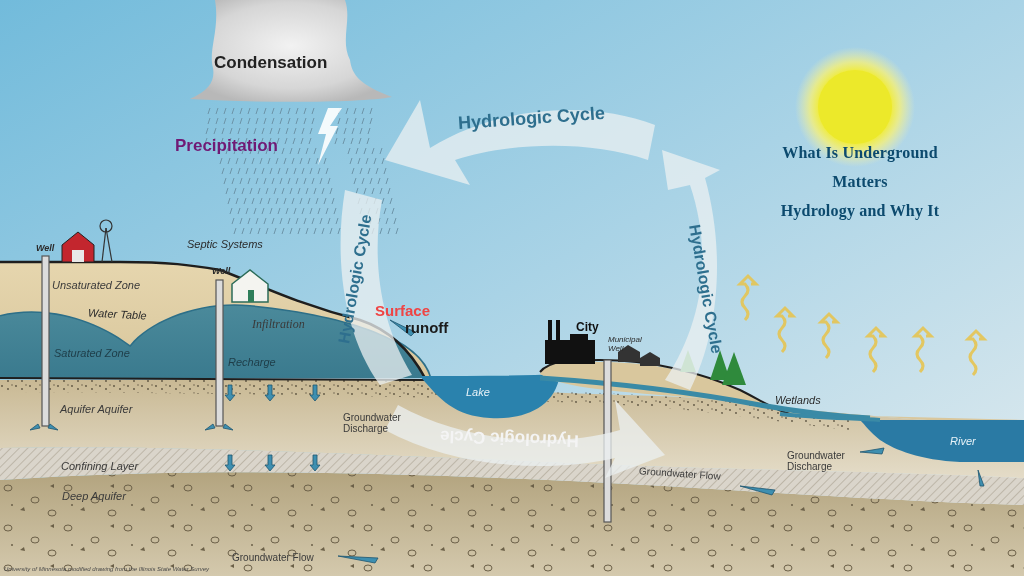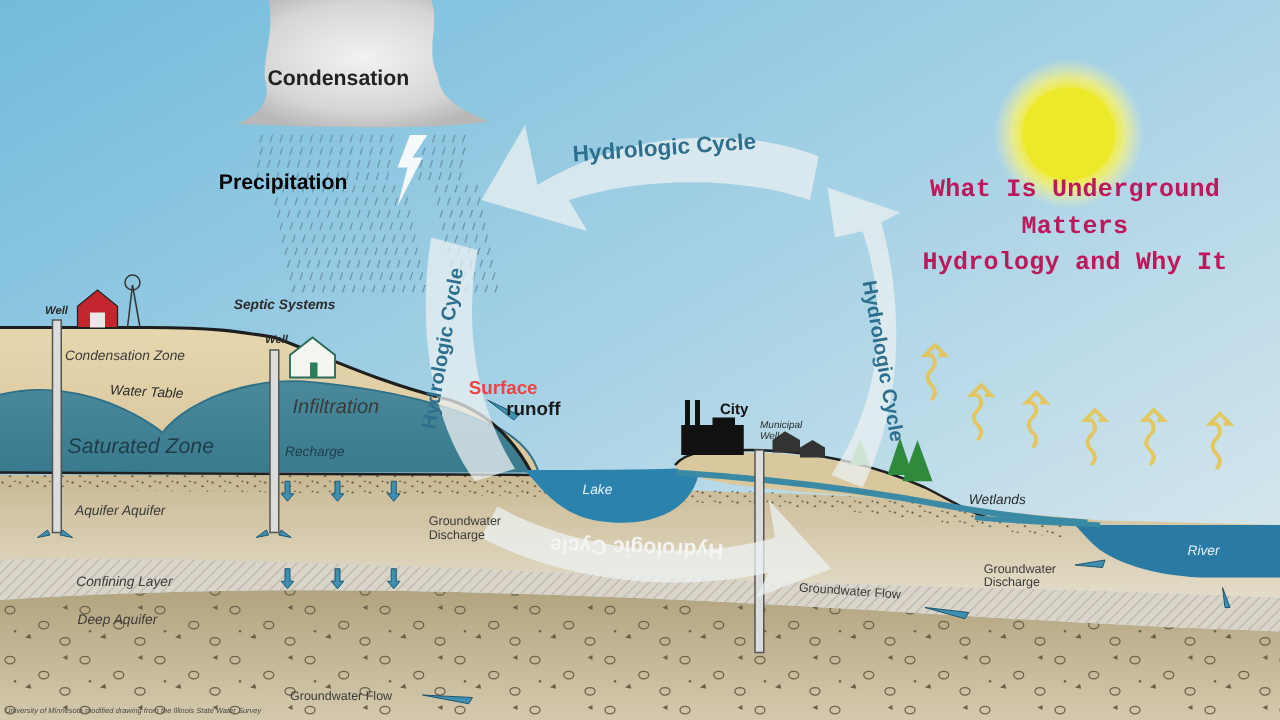--- a/index.html
+++ b/index.html
@@ -2,21 +2,21 @@
 <html><head>
 <meta charset="utf-8">
 <style>
   html, body { margin:0; padding:0; }
   body { width:1024px; height:576px; overflow:hidden; position:relative; font-family:"Liberation Sans", sans-serif; }
   #stage { position:absolute; left:0; top:0; width:1020px; height:576px; }
   .lbl { position:absolute; white-space:nowrap; color:#2b2b2b; }
   .it { font-style:italic; }
   .b { font-weight:bold; }
   .title-block { position:absolute; left:700px; top:138px; width:320px; text-align:center;
-    font-family:Liberation Mono, monospace; font-weight:bold; font-size:20px; line-height:29px; color:#be185d;
+    font-family:Liberation Serif, serif; font-weight:bold; font-size:16px; line-height:29px; color:#0c4a6e;
     letter-spacing:0.2px; }
   .title-line { display:block; }
   .hc { font-weight:bold; color:#2e6f8e; font-size:18px; position:absolute; white-space:nowrap; }
 </style>
 </head>
 <body>
 
 <div id="stage">
 <svg width="1024" height="576" viewBox="0 0 1024 576" xmlns="http://www.w3.org/2000/svg">
   <defs>
@@ -215,47 +215,47 @@
     <path d="M390 320 l25 12 l-4 4 z"></path>
     <path d="M740 486 l35 4 l-3 5 z"></path>
     <path d="M338 556 l40 2 l-3 5 z"></path>
     <path d="M860 452 l24 -4 l-2 6 z"></path>
     <path d="M978 470 l6 16 l-4 0 z"></path>
   </g>
 </svg>
 
 
 <div class="lbl b" style="left:214px;top:53px;font-size:17px;color:#222;">Condensation</div>
-<div class="lbl b" style="left:175px;top:136px;font-size:17px;color:#000000;">Precipitation</div>
+<div class="lbl b" style="left:175px;top:136px;font-size:17px;color:#701a75;">Precipitation</div>
 
 <div class="title-block">
   <span class="title-line">What Is Underground</span>
   <span class="title-line">Matters</span>
   <span class="title-line">Hydrology and Why It</span>
 </div>
 
 <div class="hc" style="left:458px;top:108px;transform:rotate(-4deg);">Hydrologic Cycle</div>
 <div class="hc" style="left:290px;top:270px;transform:rotate(-80deg);font-size:16px;">Hydrologic Cycle</div>
 <div class="hc" style="left:640px;top:280px;transform:rotate(80deg);font-size:16px;">Hydrologic Cycle</div>
 <div class="hc" style="left:440px;top:428px;transform:rotate(182deg);color:#f4f4f4;font-size:17px;">Hydrologic Cycle</div>
 
 <div class="lbl b it" style="left:36px;top:243px;font-size:9px;">Well</div>
-<div class="lbl it" style="left:187px;top:238px;font-size:11px;font-weight:bold;">Septic Systems</div>
+<div class="lbl it" style="left:187px;top:238px;font-size:11px;">Septic Systems</div>
 <div class="lbl b it" style="left:212px;top:266px;font-size:9px;">Well</div>
 <div class="lbl b" style="left:375px;top:302px;font-size:15px;color:#ef4444;">Surface</div>
 <div class="lbl b" style="left:405px;top:319px;font-size:15px;color:#1b1b1b;">runoff</div>
 <div class="lbl b" style="left:576px;top:320px;font-size:12px;color:#111;">City</div>
 <div class="lbl it" style="left:608px;top:335px;font-size:8px;text-align:center;">Municipal</div>
 <div class="lbl it" style="left:608px;top:344px;font-size:8px;">Well</div>
 <div class="lbl it" style="left:775px;top:394px;font-size:11px;">Wetlands</div>
 
-<div class="lbl it" style="left:52px;top:279px;font-size:11px;color:#3a3a3a;">Condensation Zone</div>
+<div class="lbl it" style="left:52px;top:279px;font-size:11px;color:#3a3a3a;">Unsaturated Zone</div>
 <div class="lbl it" style="left:88px;top:308px;font-size:11px;color:#2a2a2a;transform:rotate(3deg);">Water Table</div>
-<div class="lbl it" style="left:54px;top:347px;font-size:17px;color:#1e3d48;">Saturated Zone</div>
-<div class="lbl it" style="left:234px;top:317px;font-size:16px;color:#3a3a3a;">Infiltration</div>
+<div class="lbl it" style="left:54px;top:347px;font-size:11px;color:#1e3d48;">Saturated Zone</div>
+<div class="lbl it" style="left:252px;top:317px;font-size:12px;color:#3a3a3a;font-family:Liberation Serif, serif;">Infiltration</div>
 <div class="lbl it" style="left:228px;top:356px;font-size:11px;color:#1e3d48;">Recharge</div>
 <div class="lbl it" style="left:60px;top:403px;font-size:11px;color:#3a3a3a;">Aquifer Aquifer</div>
 <div class="lbl it" style="left:61px;top:460px;font-size:11px;color:#3a3a3a;">Confining Layer</div>
 <div class="lbl it" style="left:62px;top:490px;font-size:11px;color:#3a3a3a;">Deep Aquifer</div>
 <div class="lbl it" style="left:466px;top:386px;font-size:11px;color:#e8f3f8;">Lake</div>
 <div class="lbl it" style="left:934px;top:435px;font-size:11px;color:#e8f3f8;margin-left:16px;">River</div>
 <div class="lbl" style="left:343px;top:412px;font-size:10px;color:#3a3a3a;">Groundwater</div>
 <div class="lbl" style="left:343px;top:423px;font-size:10px;color:#3a3a3a;">Discharge</div>
 <div class="lbl" style="left:787px;top:450px;font-size:10px;color:#3a3a3a;">Groundwater</div>
 <div class="lbl" style="left:787px;top:461px;font-size:10px;color:#3a3a3a;">Discharge</div>

